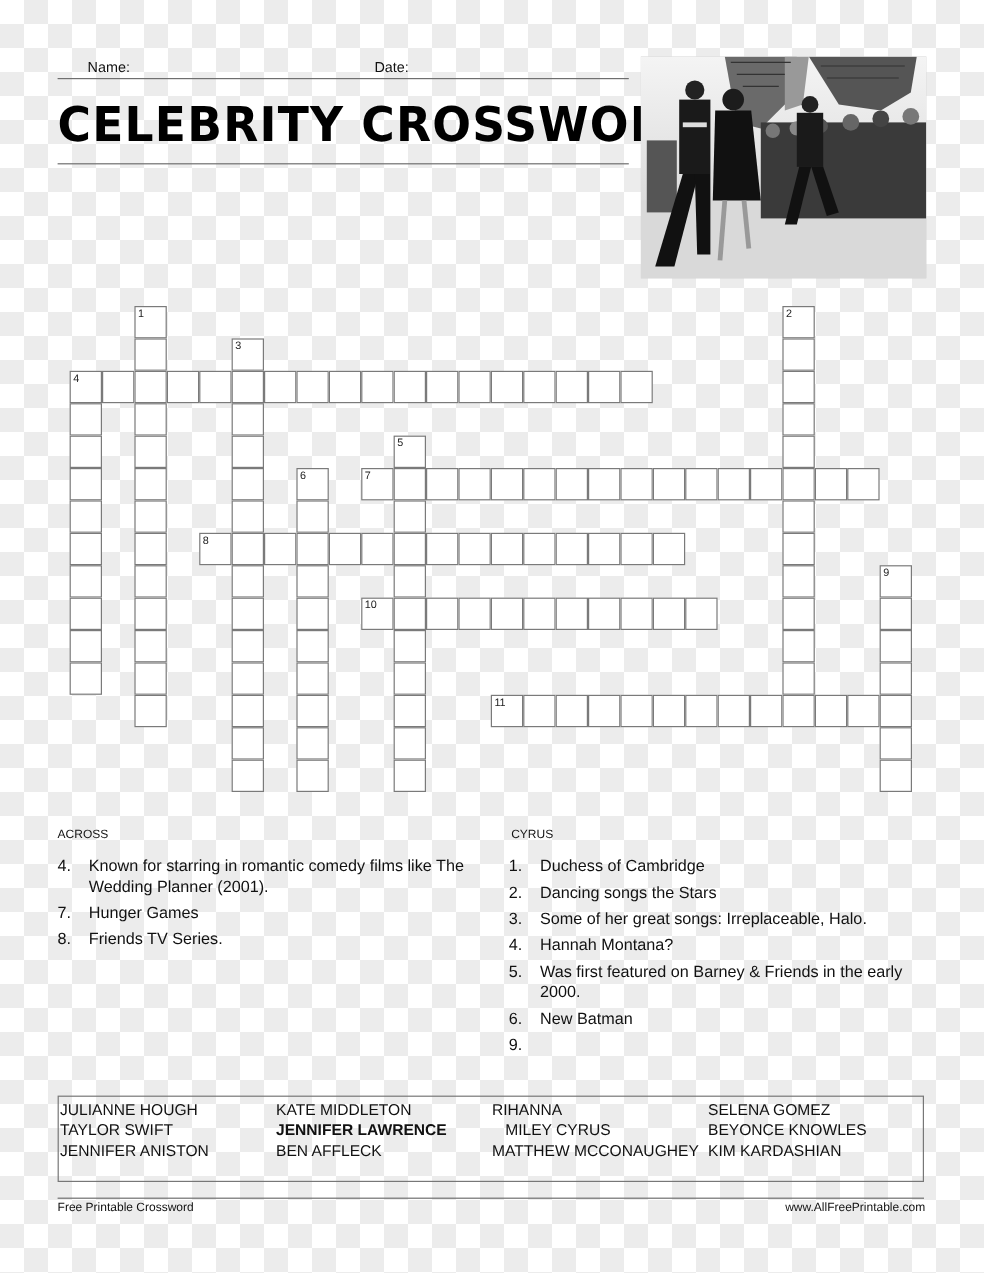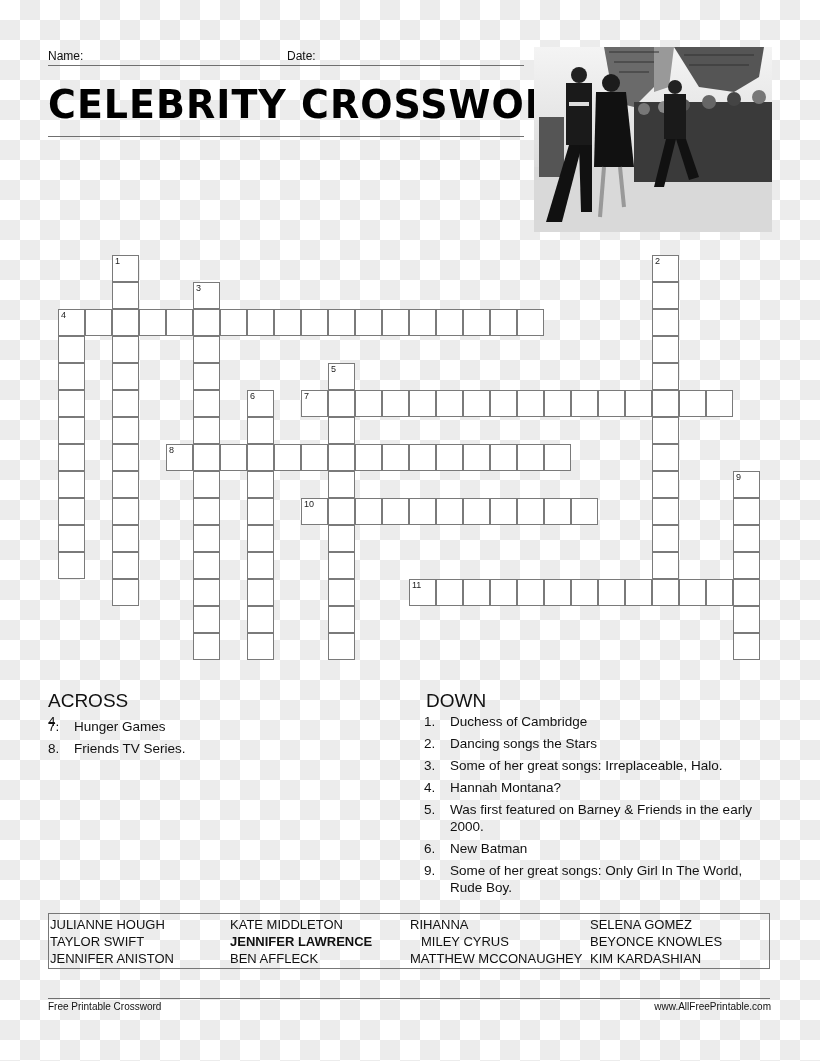--- a/index.html
+++ b/index.html
@@ -6,45 +6,45 @@
   body {
     width: 820px; height: 1061px; position: relative; overflow: hidden;
     font-family: "Liberation Sans", sans-serif; color: #111;
     background-color: #ffffff;
     background-image:
       linear-gradient(45deg, #ececec 25%, transparent 25%, transparent 75%, #ececec 75%),
       linear-gradient(45deg, #ececec 25%, transparent 25%, transparent 75%, #ececec 75%);
     background-size: 40px 40px;
     background-position: 0 0, 20px 20px;
   }
-  .abs { position: absolute; }
+  .abs { position: absolute; margin-left: 25px; }
   .label { font-size: 12px; }
   .hr { position: absolute; height: 0; border-top: 1px solid #6f6f6f; }
   .title {
     position: absolute; left: 48px; top: 82px;
     font-family: "DejaVu Sans", sans-serif; font-weight: bold;
     font-size: 38px; letter-spacing: 1px; color: #000; white-space: nowrap;
     transform: scaleY(1.05);
   }
   .photo {
     position: absolute; left: 534px; top: 47px; width: 238px; height: 185px;
     overflow: hidden; background: #d8d8d8;
   }
   .grid { position: absolute; left: 0; top: 0; }
   .cell {
     position: absolute; width: 27px; height: 27px; box-sizing: border-box;
     background: #fff; border: 1px solid #7a7a7a;
   }
   .num { position: absolute; left: 2px; top: 0px; font-size: 9px; color: #222; }
-  .hdr { position: absolute; font-size: 19px; }
+  .hdr { position: absolute; font-size: 10px; }
   .clues { position: absolute; font-size: 13.5px; line-height: 17px; margin: 0; padding: 0; list-style: none; }
   .clues li { position: relative; padding-left: 26px; margin-bottom: 5px; }
   .clues li .n { position: absolute; left: 0; top: 0; }
   .wordbank {
-    position: absolute; left: 48px; top: 913px; width: 722px; height: 56px;
+    position: absolute; left: 48px; top: 913px; width: 722px; height: 72px;
     border: 1px solid #777; box-sizing: border-box;
   }
   .wb-item { position: absolute; font-size: 13px; white-space: nowrap; }
   .footer { position: absolute; font-size: 10px; top: 1001px; }
 </style>
 </head>
 <body>
 
 <span class="abs label" style="left:48px;top:49px;">Name:</span>
 <span class="abs label" style="left:287px;top:49px;">Date:</span>
@@ -256,34 +256,34 @@
     <div class="cell" style="left: 544px; top: 579px;"></div>
     <div class="cell" style="left: 571px; top: 579px;"></div>
     <div class="cell" style="left: 598px; top: 579px;"></div>
     <div class="cell" style="left: 625px; top: 579px;"></div>
     <div class="cell" style="left: 679px; top: 579px;"></div>
     <div class="cell" style="left: 706px; top: 579px;"></div>
   </div>
 
 <div class="hdr" style="left:48px;top:690px;">ACROSS</div>
 <ul class="clues" style="left:48px;top:713px;width:345px;">
-  <li><span class="n">4.</span></li>
+  <li><span class="n">4.</span><span>Known for starring in romantic comedy films like The Wedding Planner (2001).</span></li>
   <li><span class="n">7.</span><span>Hunger Games</span></li>
   <li><span class="n">8.</span><span>Friends TV Series.</span></li>
 </ul>
 
-<div class="hdr" style="left:426px;top:690px;">DOWN</div>
+<div class="hdr" style="left:426px;top:690px;">CYRUS</div>
 <ul class="clues" style="left:424px;top:713px;width:350px;">
   <li><span class="n">1.</span><span>Duchess of Cambridge</span></li>
   <li><span class="n">2.</span><span>Dancing songs the Stars</span></li>
   <li><span class="n">3.</span><span>Some of her great songs: Irreplaceable, Halo.</span></li>
   <li><span class="n">4.</span><span>Hannah Montana?</span></li>
   <li><span class="n">5.</span><span>Was first featured on Barney &amp; Friends in the early 2000.</span></li>
   <li><span class="n">6.</span><span>New Batman</span></li>
-  <li><span class="n">9.</span><span>Some of her great songs: Only Girl In The World, Rude Boy.</span></li>
+  <li><span class="n">9.</span></li>
 </ul>
 
 <div class="wordbank">
   <span class="wb-item" style="left:1px;top:3px;">JULIANNE HOUGH</span>
   <span class="wb-item" style="left:181px;top:3px;">KATE MIDDLETON</span>
   <span class="wb-item" style="left:361px;top:3px;">RIHANNA</span>
   <span class="wb-item" style="left:541px;top:3px;">SELENA GOMEZ</span>
   <span class="wb-item" style="left:1px;top:20px;">TAYLOR SWIFT</span>
   <span class="wb-item" style="left:181px;top:20px;font-weight:bold;">JENNIFER LAWRENCE</span>
   <span class="wb-item" style="left:361px;top:20px;margin-left:11px;">MILEY CYRUS</span>

